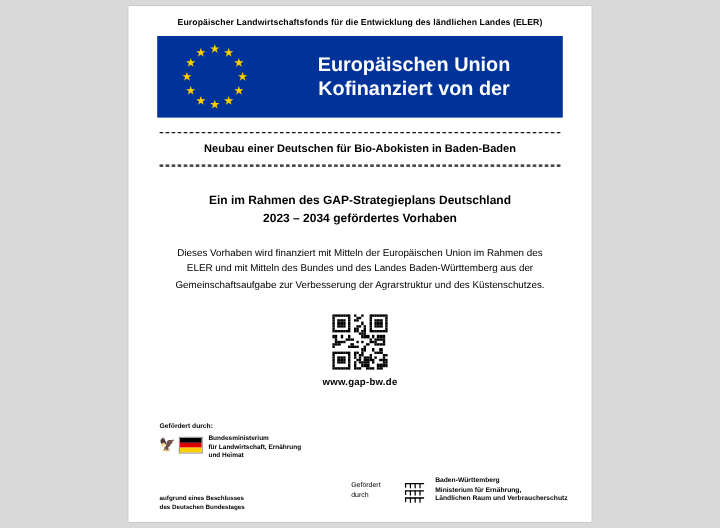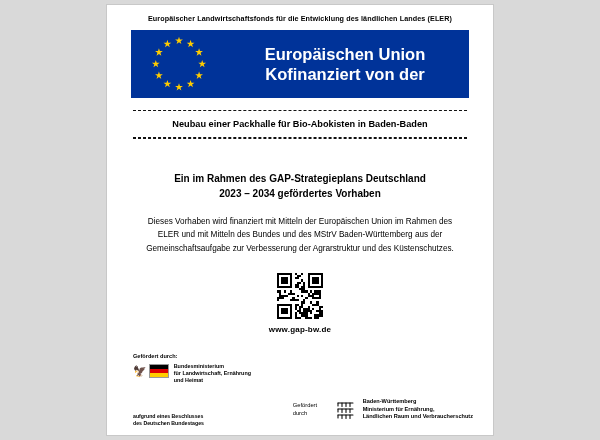--- a/index.html
+++ b/index.html
@@ -85,21 +85,21 @@
   }
   .program-line {
     font-size: 8px;
     font-style: italic;
     color: #000;
     padding: 11px 0 11px 0;
   }
 
   
   .gap-headline {
-    margin: 33px 40px 0 40px;
+    margin: 22px 40px 0 40px;
     text-align: center;
     font-size: 10px;
     font-weight: bold;
     line-height: 1.45;
     color: #000;
   }
 
   
   .body-text {
     margin: 14px 30px 0 30px;
@@ -254,31 +254,31 @@
       </svg>
     </div>
     <div class="eu-text">
       <div>Europäischen Union</div>
       <div>Kofinanziert von der</div>
     </div>
   </div>
 
   <div class="project-box">
     <div class="dashed"></div>
-    <div class="project-title" style="padding-top:8px;">Neubau einer Packhalle für Bio-Abokisten in Baden-Baden</div>
+    <div class="project-title" style="padding-top:8px;">Neubau einer Deutschen für Bio-Abokisten in Baden-Baden</div>
     <div class="dashed"></div>
     <div class="dashed"></div>
   </div>
 
   <div class="gap-headline">
     <div>Ein im Rahmen des GAP-Strategieplans Deutschland</div>
     <div>2023 – 2034 gefördertes Vorhaben</div>
   </div>
 
-  <div class="body-text">Dieses Vorhaben wird finanziert mit Mitteln der Europäischen Union im Rahmen des ELER und mit Mitteln des Bundes und des MStrV Baden-Württemberg aus der Gemeinschaftsaufgabe zur Verbesserung der Agrarstruktur und des Küstenschutzes.</div>
+  <div class="body-text">Dieses Vorhaben wird finanziert mit Mitteln der Europäischen Union im Rahmen des ELER und mit Mitteln des Bundes und des Landes Baden-Württemberg aus der Gemeinschaftsaufgabe zur Verbesserung der Agrarstruktur und des Küstenschutzes.</div>
 
   <div class="qr-wrap">
     <div class="qr" id="qr">
         <i></i>
         <i></i>
         <i></i>
         <i></i>
         <i></i>
         <i></i>
         <i></i>

